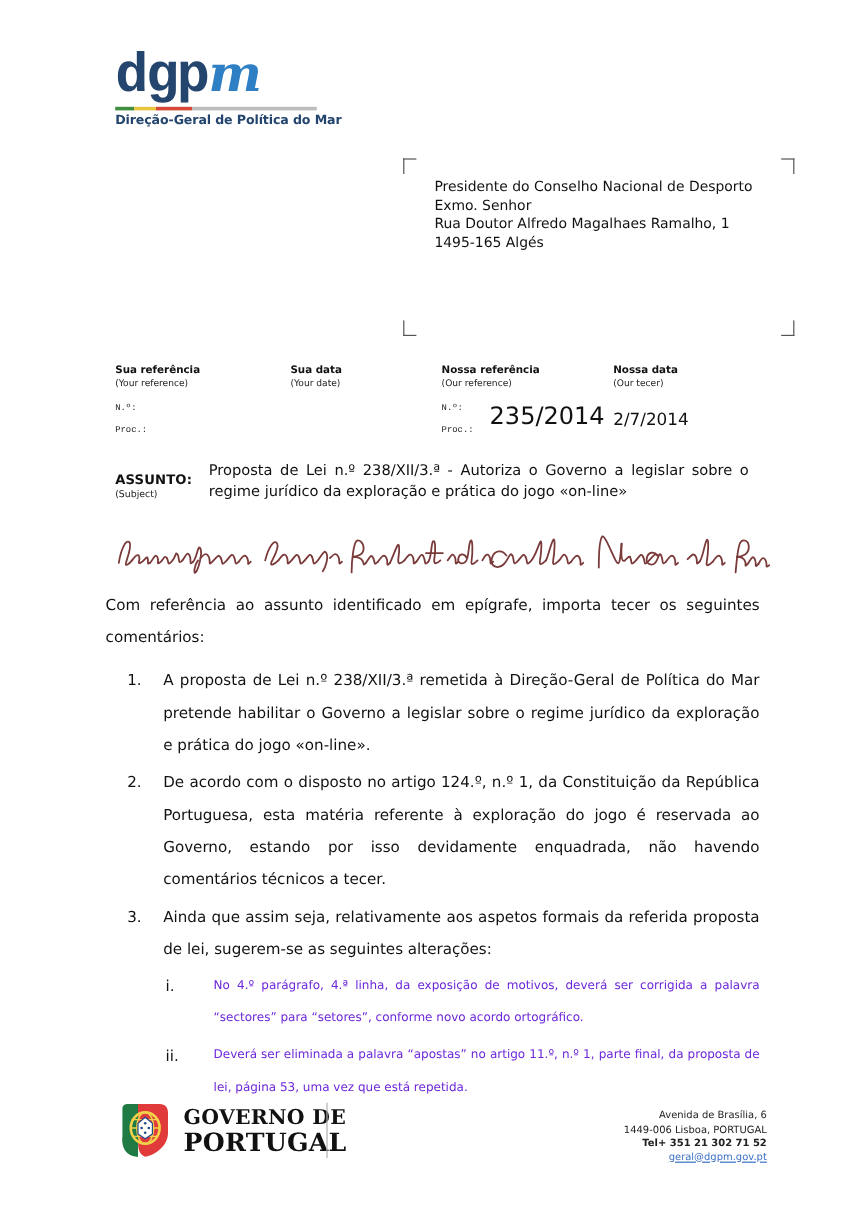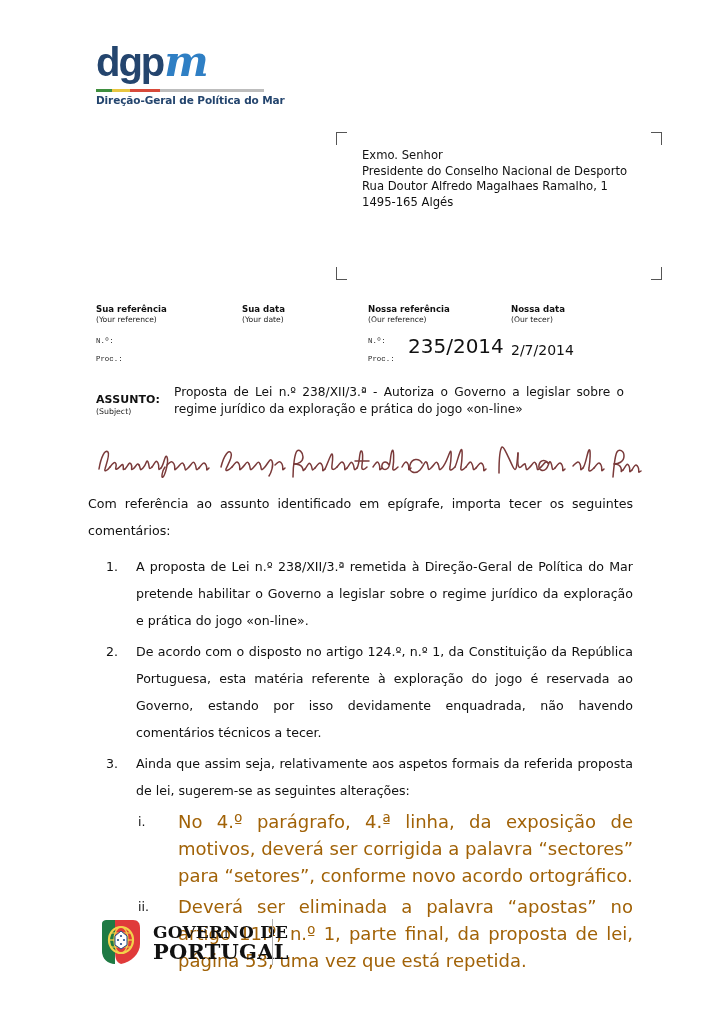--- a/index.html
+++ b/index.html
@@ -29,22 +29,22 @@
     top: 36px;
     width: 200px;
   }
   .logo-wordmark {
     position: relative;
     height: 52px;
     line-height: 52px;
     white-space: nowrap;
   }
   .logo-dgp {
-    font-family: Liberation Sans, sans-serif;
-    font-size: 40px;
+    font-family: Liberation Mono, monospace;
+    font-size: 46px;
     font-weight: 700;
     letter-spacing: -2px;
     color: #24456e;
     vertical-align: baseline;
   }
   .logo-m {
     font-family: "DejaVu Serif", "Liberation Serif", serif;
     font-size: 42px;
     font-style: italic;
     font-weight: 700;
@@ -230,24 +230,24 @@
   .sublist-item .marker {
     position: absolute;
     left: 50px;
     top: 0;
     width: 30px;
     font-size: 12.6px;
     line-height: 27px;
     color: #111;
   }
   .sublist-item .text {
-    font-size: 18px;
+    font-size: 10px;
     line-height: 27px;
     text-align: justify;
-    color: #a16207;
+    color: #6d28d9;
   }
 
   
   .footer {
     position: absolute;
     left: 0;
     top: 906px;
     width: 719px;
     height: 80px;
   }
@@ -321,22 +321,22 @@
     <div class="logo-rule"></div>
     <div class="logo-tagline">Direção-Geral de Política do Mar</div>
   </div>
 
   <div class="address-window">
     <span class="crop-mark crop-tl"></span>
     <span class="crop-mark crop-tr"></span>
     <span class="crop-mark crop-bl"></span>
     <span class="crop-mark crop-br"></span>
     <div class="addressee">
+      <div>Presidente do Conselho Nacional de Desporto</div>
       <div>Exmo. Senhor</div>
-      <div>Presidente do Conselho Nacional de Desporto</div>
       <div>Rua Doutor Alfredo Magalhaes Ramalho, 1</div>
       <div>1495-165 Algés</div>
     </div>
   </div>
 
   <div class="ref-block">
 
     <div class="ref-col ref-col-1">
       <div class="ref-title">Sua referência</div>
       <div class="ref-sub">(Your reference)</div>
@@ -474,15 +474,21 @@
       </svg>
       <div class="gov-words">
         <div class="gov-line1">GOVERNO DE</div>
         <div class="gov-line2">PORTUGAL</div>
       </div>
     </div>
 
     <div class="gov-divider"></div>
 
 
+    <div class="contact">
+      <div>Avenida de Brasília, 6</div>
+      <div>1449-006 Lisboa, PORTUGAL</div>
+      <div class="bold">Tel+ 351 21 302 71 52</div>
+      <div class="email">geral@dgpm.gov.pt</div>
+    </div>
   </div>
 
 </div>
 
 </body></html>

